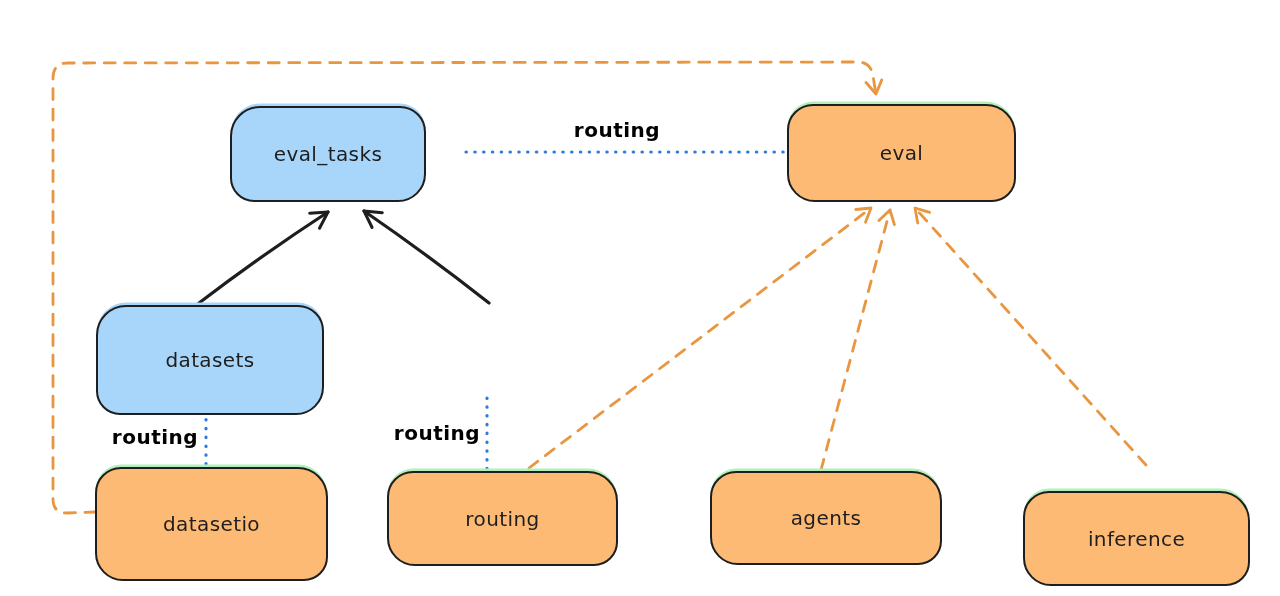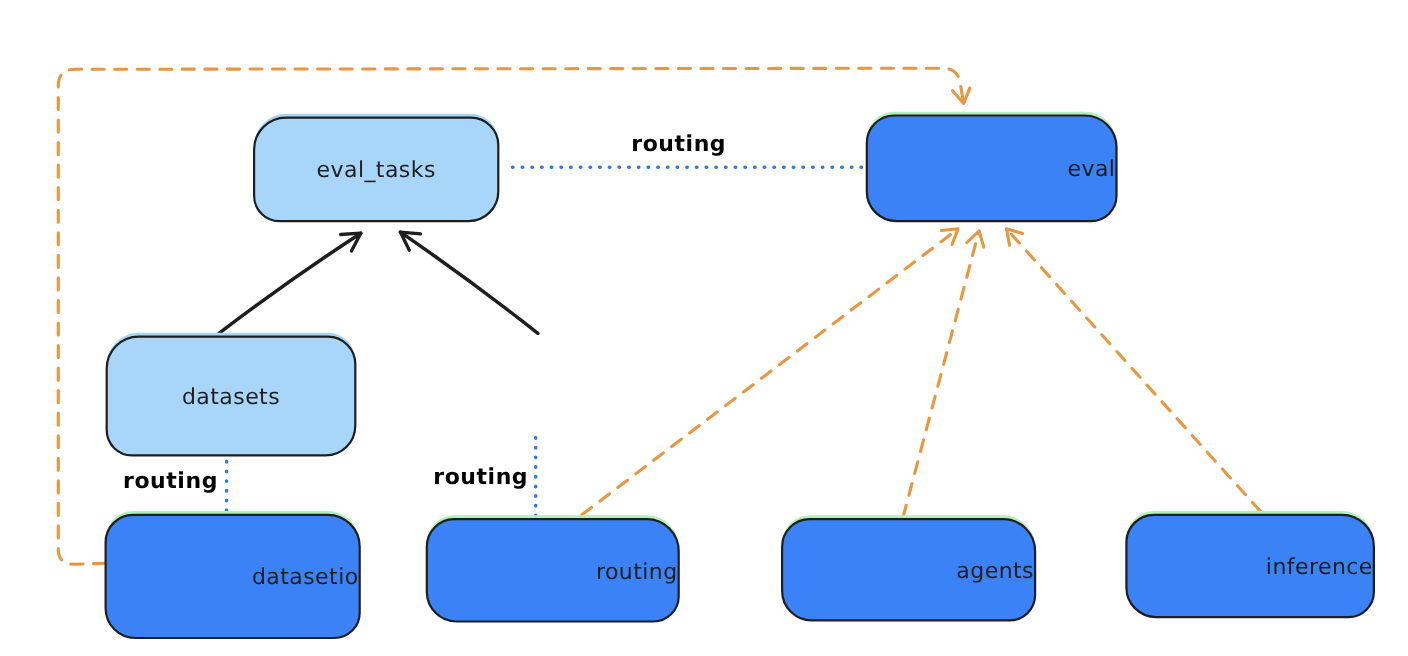--- a/index.html
+++ b/index.html
@@ -18,24 +18,23 @@
     display:flex;align-items:center;justify-content:center;
     font-size:20px;color:#1e1e1e;letter-spacing:.4px;
     z-index:2;
   }
   .node.blue{
     background:#a8d6fa;
     border-radius:30px 26px 28px 24px;
     box-shadow:0 -3.5px 0 -1px #a8d6fa;
   }
   .node.green{
-    background:#3b82f6;
+    background:#fdba74;
     border-radius:26px 30px 24px 28px;
     box-shadow:0 -3.5px 0 -1px #b2f0bb;
-    justify-content:flex-end;
   }
   .edge-label{
     position:absolute;
     transform:translate(-50%,-50%);
     font-size:20px;font-weight:600;color:#000000;
     letter-spacing:.5px;
     z-index:3;
     white-space:nowrap;
   }
 </style>
@@ -60,21 +59,21 @@
     <path d="M 466 152 L 785 152" fill="none" stroke="#2f7bd9" stroke-width="3.2" stroke-linecap="round" stroke-dasharray="0.4 8.4"></path>
     <path d="M 206 402 L 206 474" fill="none" stroke="#2f7bd9" stroke-width="3.2" stroke-linecap="round" stroke-dasharray="0.4 8.4"></path>
     <path d="M 487 398 L 487 469" fill="none" stroke="#2f7bd9" stroke-width="3.2" stroke-linecap="round" stroke-dasharray="0.4 8.4"></path>
 
     <path d="M 96 512 L 67 513 Q 53 513 53 499 L 53 78 Q 53 63 68 63 L 857 62 Q 871 62 873 76 L 876 94" fill="none" stroke="#e8963f" stroke-width="2.8" stroke-linecap="round" stroke-dasharray="11 9.5" marker-end="url(#arrowOrange)"></path>
     <path d="M 529 468 L 871 208" fill="none" stroke="#e8963f" stroke-width="2.8" stroke-linecap="round" stroke-dasharray="11 9.5" marker-end="url(#arrowOrange)"></path>
     <path d="M 821 470 L 890 210" fill="none" stroke="#e8963f" stroke-width="2.8" stroke-linecap="round" stroke-dasharray="11 9.5" marker-end="url(#arrowOrange)"></path>
     <path d="M 1146 465 L 915 208" fill="none" stroke="#e8963f" stroke-width="2.8" stroke-linecap="round" stroke-dasharray="11 9.5" marker-end="url(#arrowOrange)"></path>
   </svg>
 
-  <div class="node blue" style="left:230px;top:106px;width:224px;height:96px">
+  <div class="node blue" style="left:230px;top:106px;width:196px;height:96px">
     <span>eval_tasks</span>
   </div>
 
   <div class="node green" style="left:787px;top:104px;width:229px;height:98px">
     <span>eval</span>
   </div>
 
   <div class="node blue" style="left:96px;top:305px;width:228px;height:110px">
     <span>datasets</span>
   </div>
@@ -85,21 +84,21 @@
   </div>
 
   <div class="node green" style="left:387px;top:471px;width:231px;height:95px">
     <span>routing</span>
   </div>
 
   <div class="node green" style="left:710px;top:471px;width:232px;height:94px">
     <span>agents</span>
   </div>
 
-  <div class="node green" style="left:1023px;top:467px;width:227px;height:95px">
+  <div class="node green" style="left:1023px;top:491px;width:227px;height:95px">
     <span>inference</span>
   </div>
 
   <div class="edge-label" style="left:617px;top:130px">routing</div>
   <div class="edge-label" style="left:155px;top:437px">routing</div>
   <div class="edge-label" style="left:437px;top:433px">routing</div>
 
 </div>
 
 </body></html>

